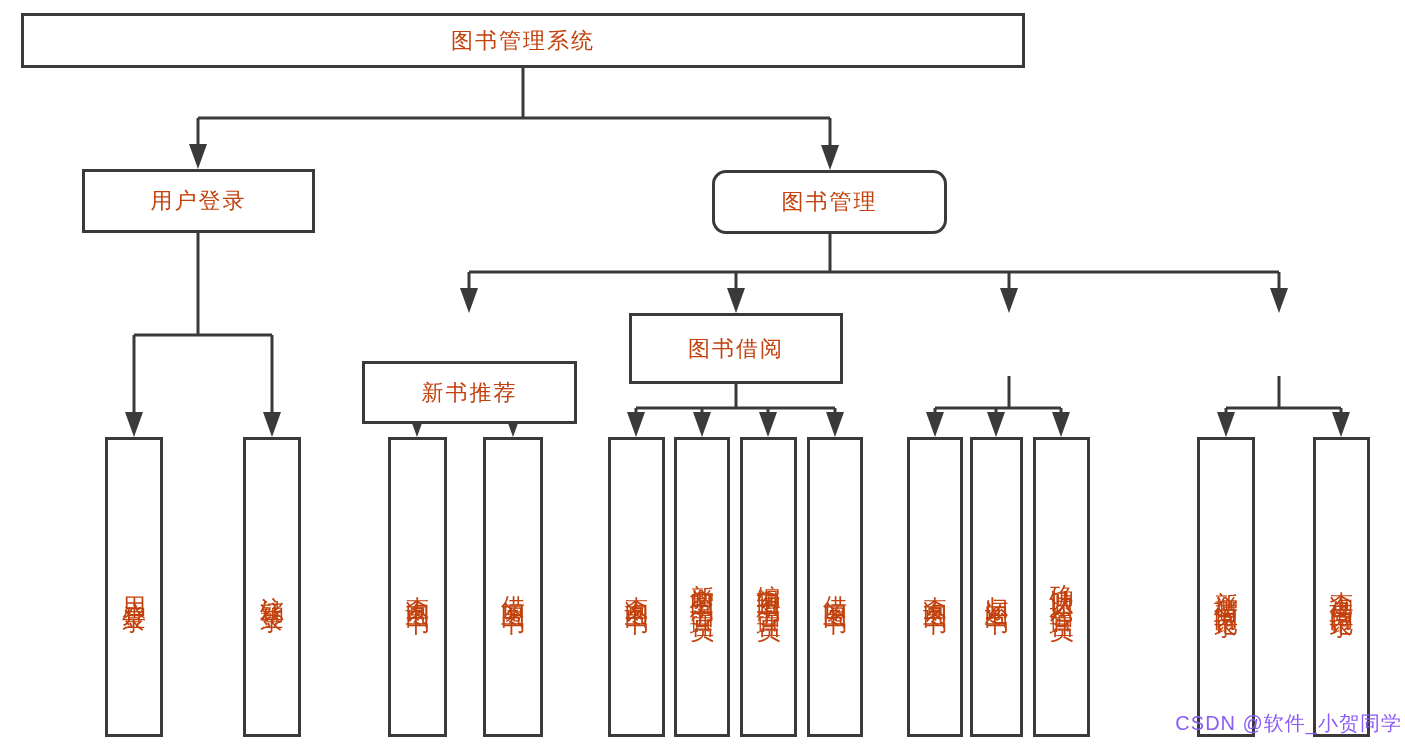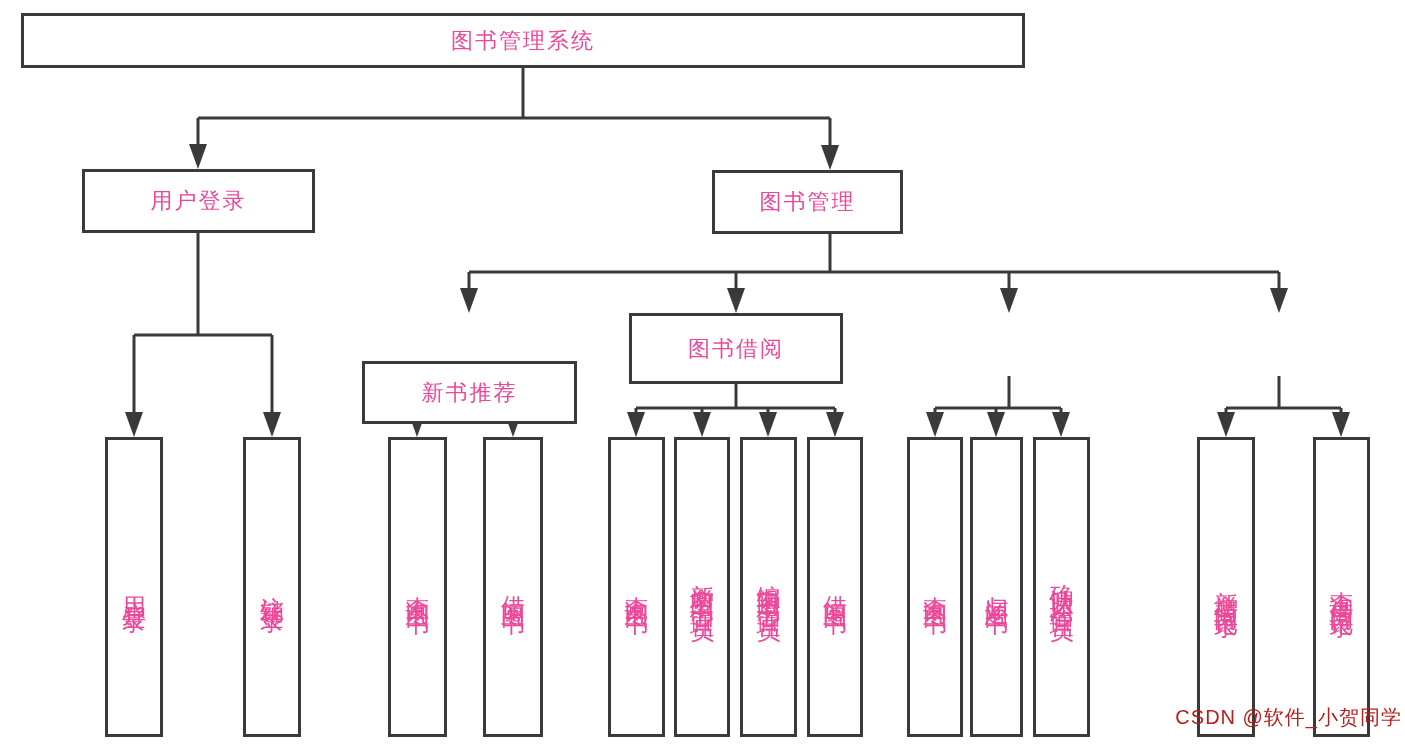--- a/index.html
+++ b/index.html
@@ -5,32 +5,32 @@
   html, body { margin:0; padding:0; background:#ffffff; }
   .canvas {
     position:relative; width:1405px; height:747px; background:#ffffff;
     font-family:"Liberation Sans", sans-serif; overflow:hidden;
   }
   svg.connectors { position:absolute; left:0; top:0; width:1405px; height:747px; z-index:1; }
   svg.connectors path { stroke:#3a3a3a; stroke-width:3; fill:none; }
   svg.connectors polygon { fill:#3a3a3a; stroke:none; }
   .box {
     position:absolute; box-sizing:border-box; background:#ffffff;
-    border:3px solid #3a3a3a; color:#ec4899;
+    border:3px solid #3a3a3a; color:#c2410c;
     display:flex; align-items:center; justify-content:center;
     z-index:2;
   }
   .h-label { font-size:22px; letter-spacing:2px; white-space:nowrap; }
   .v-label {
     writing-mode:vertical-rl; text-orientation:mixed;
     font-size:24px; letter-spacing:5px; line-height:1; white-space:nowrap;
   }
   .watermark {
-    position:absolute; right:3px; bottom:16px; z-index:5;
-    font-size:20px; color:#b91c1c; letter-spacing:1px; white-space:nowrap;
+    position:absolute; right:3px; bottom:10px; z-index:5;
+    font-size:20px; color:#8b5cf6; letter-spacing:1px; white-space:nowrap;
   }
 </style>
 </head>
 <body>
 
 <div class="canvas">
 
   <svg class="connectors" viewBox="0 0 1405 747">
     <g>
       <path d="M523 68 V118 M198 118 H830 M198 118 V163 M830 118 V164"></path>
@@ -74,21 +74,21 @@
     </g>
   </svg>
 
   <div class="box" style="left:21px; top:13px; width:1004px; height:55px;">
     <span class="h-label">图书管理系统</span>
   </div>
 
   <div class="box" style="left:82px; top:169px; width:233px; height:64px;">
     <span class="h-label">用户登录</span>
   </div>
-  <div class="box" style="left:712px; top:170px; width:191px; height:64px;">
+  <div class="box" style="left:712px; top:170px; width:235px; height:64px;border-radius:14px;">
     <span class="h-label">图书管理</span>
   </div>
 
   <div class="box" style="left:362px; top:313px; width:215px; height:63px;margin-top:48px;">
     <span class="h-label">新书推荐</span>
   </div>
   <div class="box" style="left:629px; top:313px; width:214px; height:71px;">
     <span class="h-label">图书借阅</span>
   </div>
 

